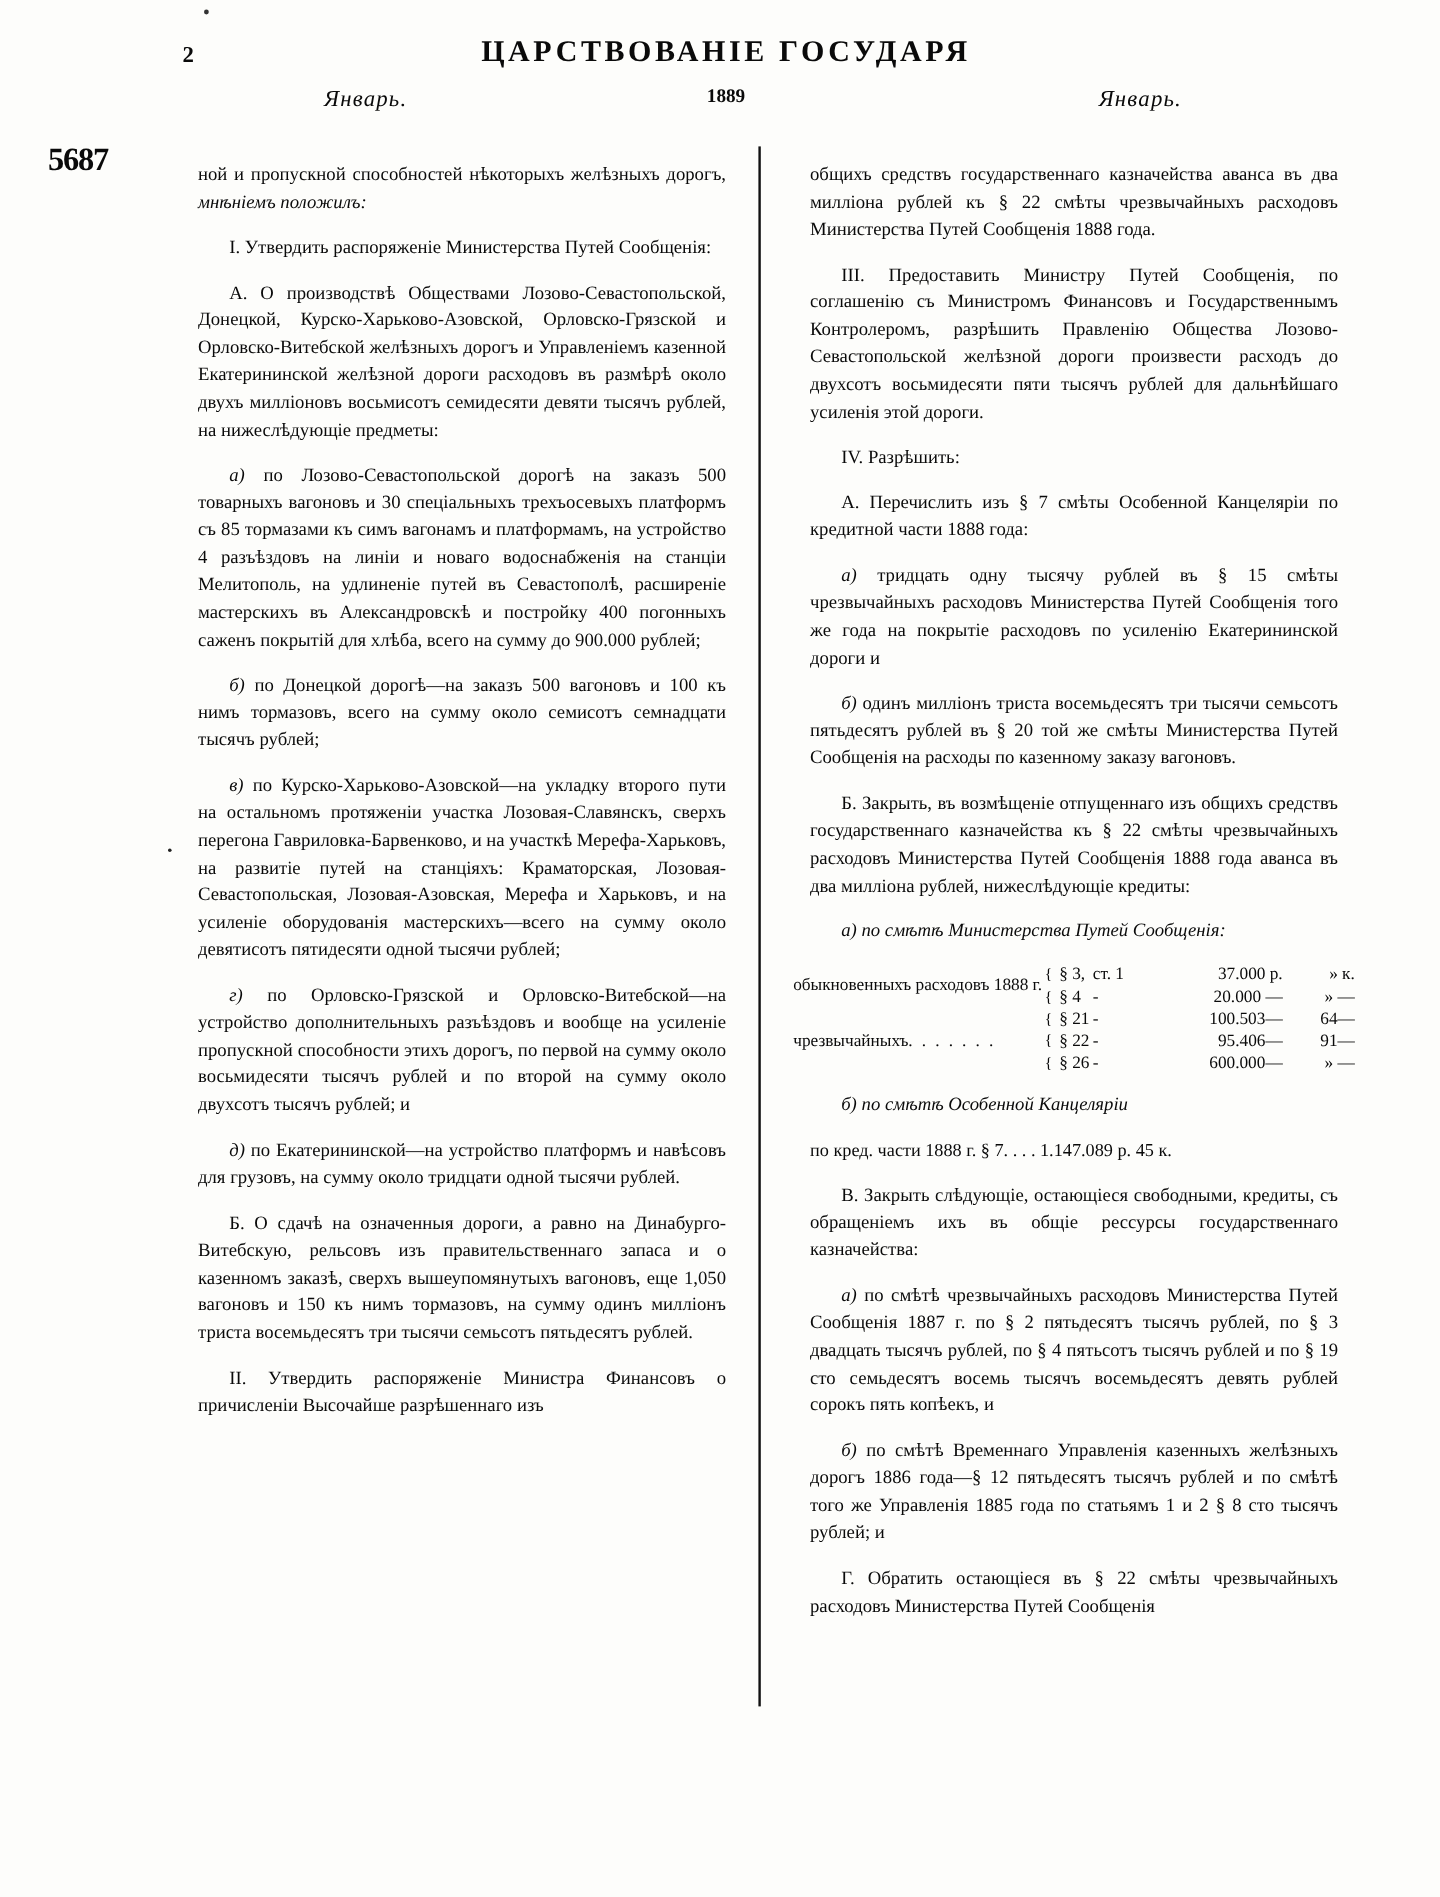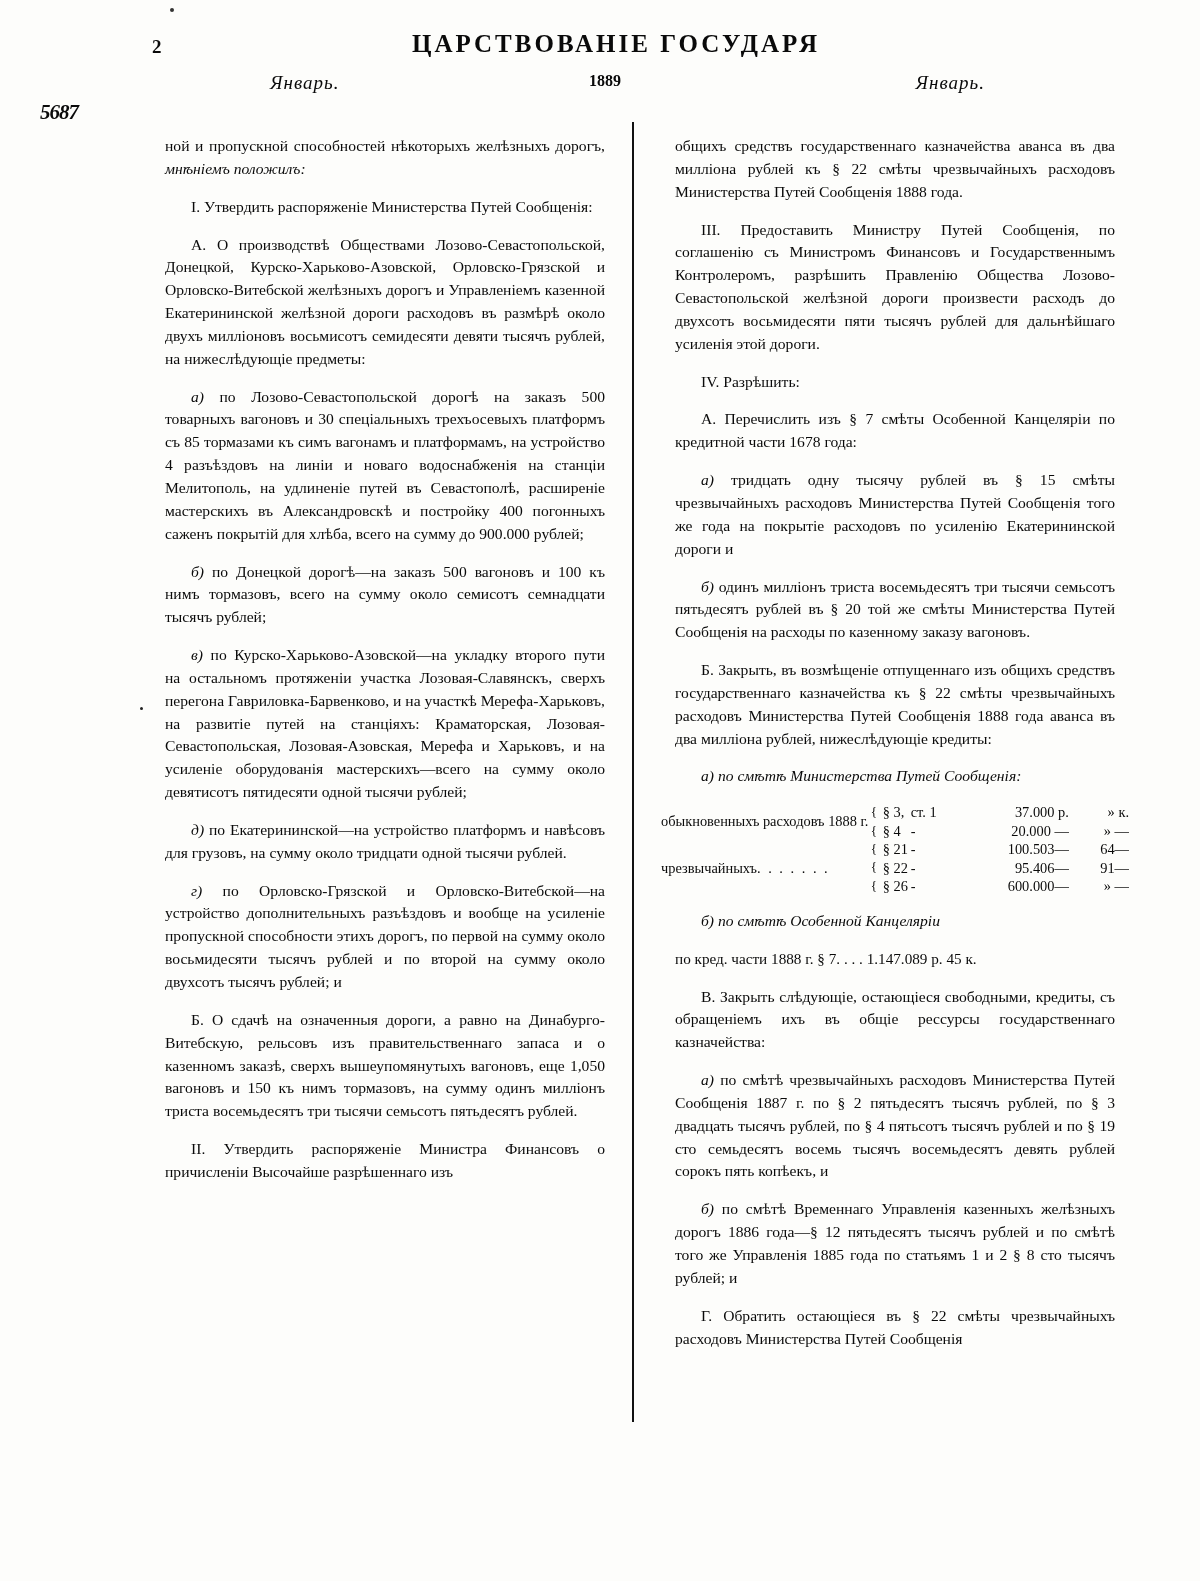--- a/index.html
+++ b/index.html
@@ -36,21 +36,21 @@
   .folio {
     position: absolute;
     left: 72px;
     top: 6px;
     font-size: 19px;
     font-weight: bold;
     font-family: "Liberation Serif", serif;
   }
   .hdr-title {
     position: absolute;
-    left: 11px;
+    left: 0;
     top: 0;
     width: 1050px;
     text-align: center;
     font-size: 25px;
     font-weight: bold;
     letter-spacing: 3px;
     font-family: "Liberation Serif", serif;
   }
   .hdr-row2 {
     position: relative;
@@ -79,26 +79,25 @@
     right: 145px;
     top: 0;
     font-style: italic;
     font-size: 19px;
     letter-spacing: 1px;
   }
   
   .artnum {
     position: absolute;
     left: 40px;
-    top: 100px;
-    font-size: 21px;
+    top: 118px;
+    font-size: 27px;
     font-weight: bold;
     letter-spacing: -1px;
     font-family: "Liberation Serif", serif;
-    font-style: italic;
   }
   
   .col {
     position: absolute;
     top: 120px;
     width: 470px;
     font-size: 15.6px;
     line-height: 1.465;
     text-align: justify;
     text-justify: inter-word;
@@ -193,31 +192,31 @@
   <div class="rule"></div>
   <div class="speck"></div>
 
   <div class="col col-left">
     <p><span>ной и пропускной способностей нѣкоторыхъ желѣзныхъ дорогъ, </span><span class="ital">мнѣнiемъ положилъ:</span></p>
     <p class="ind">I. Утвердить распоряженiе Министерства Путей Сообщенiя:</p>
     <p class="ind">А. О производствѣ Обществами Лозово-Севастопольской, Донецкой, Курско-Харьково-Азовской, Орловско-Грязской и Орловско-Витебской желѣзныхъ дорогъ и Управленiемъ казенной Екатерининской желѣзной дороги расходовъ въ размѣрѣ около двухъ миллiоновъ восьмисотъ семидесяти девяти тысячъ рублей, на нижеслѣдующiе предметы:</p>
     <p class="ind"><span class="ital">а)</span><span> по Лозово-Севастопольской дорогѣ на заказъ 500 товарныхъ вагоновъ и 30 спецiальныхъ трехъосевыхъ платформъ съ 85 тормазами къ симъ вагонамъ и платформамъ, на устройство 4 разъѣздовъ на линiи и новаго водоснабженiя на станцiи Мелитополь, на удлиненiе путей въ Севастополѣ, расширенiе мастерскихъ въ Александровскѣ и постройку 400 погонныхъ саженъ покрытiй для хлѣба, всего на сумму до 900.000 рублей;</span></p>
     <p class="ind"><span class="ital">б)</span><span> по Донецкой дорогѣ—на заказъ 500 вагоновъ и 100 къ нимъ тормазовъ, всего на сумму около семисотъ семнадцати тысячъ рублей;</span></p>
     <p class="ind"><span class="ital">в)</span><span> по Курско-Харьково-Азовской—на укладку второго пути на остальномъ протяженiи участка Лозовая-Славянскъ, сверхъ перегона Гавриловка-Барвенково, и на участкѣ Мерефа-Харьковъ, на развитiе путей на станцiяхъ: Краматорская, Лозовая-Севастопольская, Лозовая-Азовская, Мерефа и Харьковъ, и на усиленiе оборудованiя мастерскихъ—всего на сумму около девятисотъ пятидесяти одной тысячи рублей;</span></p>
+    <p class="ind"><span class="ital">г)</span><span> по Орловско-Грязской и Орловско-Витебской—на устройство дополнительныхъ разъѣздовъ и вообще на усиленiе пропускной способности этихъ дорогъ, по первой на сумму около восьмидесяти тысячъ рублей и по второй на сумму около двухсотъ тысячъ рублей; и</span></p>
     <p class="ind"><span class="ital">д)</span><span> по Екатерининской—на устройство платформъ и навѣсовъ для грузовъ, на сумму около тридцати одной тысячи рублей.</span></p>
-    <p class="ind"><span class="ital">г)</span><span> по Орловско-Грязской и Орловско-Витебской—на устройство дополнительныхъ разъѣздовъ и вообще на усиленiе пропускной способности этихъ дорогъ, по первой на сумму около восьмидесяти тысячъ рублей и по второй на сумму около двухсотъ тысячъ рублей; и</span></p>
     <p class="ind">Б. О сдачѣ на означенныя дороги, а равно на Динабурго-Витебскую, рельсовъ изъ правительственнаго запаса и о казенномъ заказѣ, сверхъ вышеупомянутыхъ вагоновъ, еще 1,050 вагоновъ и 150 къ нимъ тормазовъ, на сумму одинъ миллiонъ триста восемьдесятъ три тысячи семьсотъ пятьдесятъ рублей.</p>
     <p class="ind">II. Утвердить распоряженiе Министра Финансовъ о причисленiи Высочайше разрѣшеннаго изъ</p>
   </div>
 
   <div class="col col-right">
     <p>общихъ средствъ государственнаго казначейства аванса въ два миллiона рублей къ § 22 смѣты чрезвычайныхъ расходовъ Министерства Путей Сообщенiя 1888 года.</p>
     <p class="ind">III. Предоставить Министру Путей Сообщенiя, по соглашенiю съ Министромъ Финансовъ и Государственнымъ Контролеромъ, разрѣшить Правленiю Общества Лозово-Севастопольской желѣзной дороги произвести расходъ до двухсотъ восьмидесяти пяти тысячъ рублей для дальнѣйшаго усиленiя этой дороги.</p>
     <p class="ind">IV. Разрѣшить:</p>
-    <p class="ind">А. Перечислить изъ § 7 смѣты Особенной Канцелярiи по кредитной части 1678 года:</p>
+    <p class="ind">А. Перечислить изъ § 7 смѣты Особенной Канцелярiи по кредитной части 1888 года:</p>
     <p class="ind"><span class="ital">а)</span><span> тридцать одну тысячу рублей въ § 15 смѣты чрезвычайныхъ расходовъ Министерства Путей Сообщенiя того же года на покрытiе расходовъ по усиленiю Екатерининской дороги и</span></p>
     <p class="ind"><span class="ital">б)</span><span> одинъ миллiонъ триста восемьдесятъ три тысячи семьсотъ пятьдесятъ рублей въ § 20 той же смѣты Министерства Путей Сообщенiя на расходы по казенному заказу вагоновъ.</span></p>
     <p class="ind">Б. Закрыть, въ возмѣщенiе отпущеннаго изъ общихъ средствъ государственнаго казначейства къ § 22 смѣты чрезвычайныхъ расходовъ Министерства Путей Сообщенiя 1888 года аванса въ два миллiона рублей, нижеслѣдующiе кредиты:</p>
     <p class="ind"><span class="ital">а)</span><span class="ital"> по смѣтѣ Министерства Путей Сообщенiя:</span></p>
 
     <div class="budget">
       <table>
         <tbody>
             <tr>
           <td class="blabel" rowspan="2">обыкновенныхъ расходовъ 1888 г.</td>

